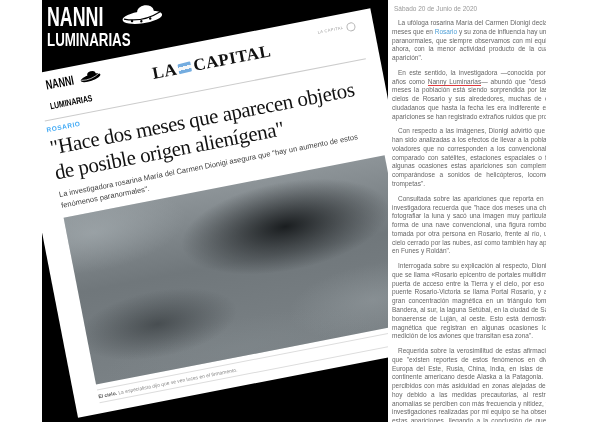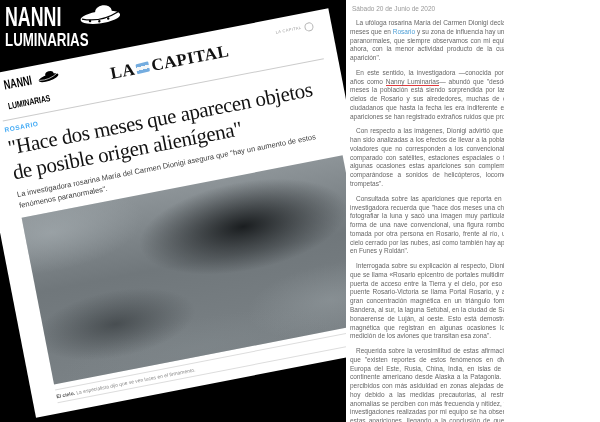--- a/index.html
+++ b/index.html
@@ -1,18 +1,18 @@
 <!DOCTYPE html>
 <html><head>
 <meta charset="utf-8">
 <style>
   * { margin:0; padding:0; box-sizing:border-box; }
   html,body { width:600px; height:422px; overflow:hidden; background:#fff;
               font-family:"Liberation Sans", sans-serif; }
-  .stage { position:relative; width:504px; height:422px; overflow:hidden; }
+  .stage { position:relative; width:504px; height:422px; overflow:hidden;margin-left:42px; }
 
   
   .left-panel { position:absolute; left:0; top:0; width:346px; height:422px;
                 background:#000; overflow:hidden; }
 
   .big-logo { position:absolute; left:5px; top:2px; color:#fff; z-index:5; }
   .big-logo .row1 { display:flex; align-items:flex-start; }
   .logo-nanni { font-size:27px; font-weight:bold; line-height:0.85;
                 display:inline-block; transform:scaleX(0.66); transform-origin:0 50%;
                 letter-spacing:0px; padding-top:4px;}

